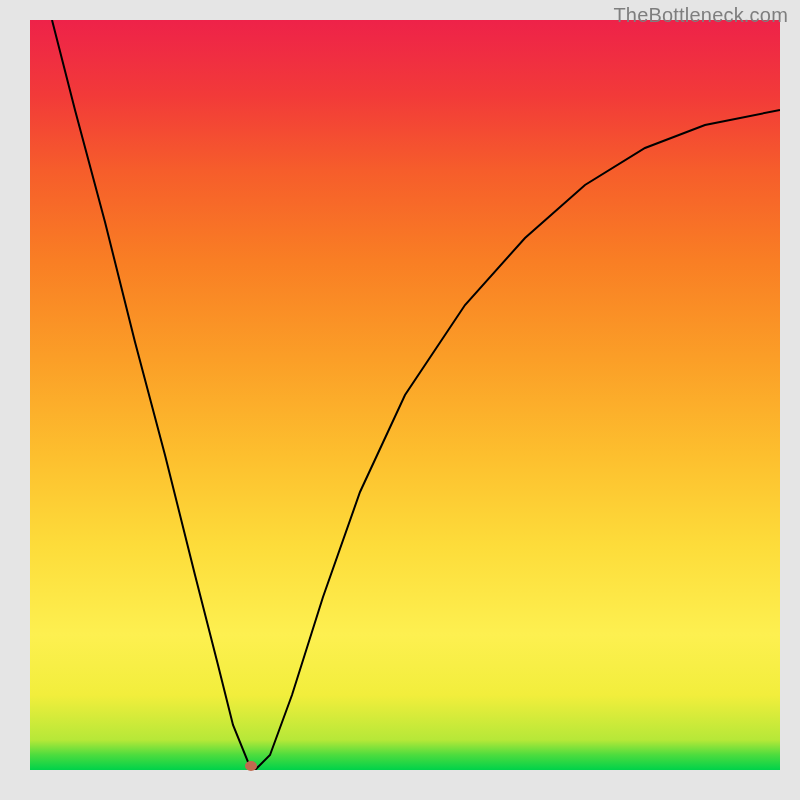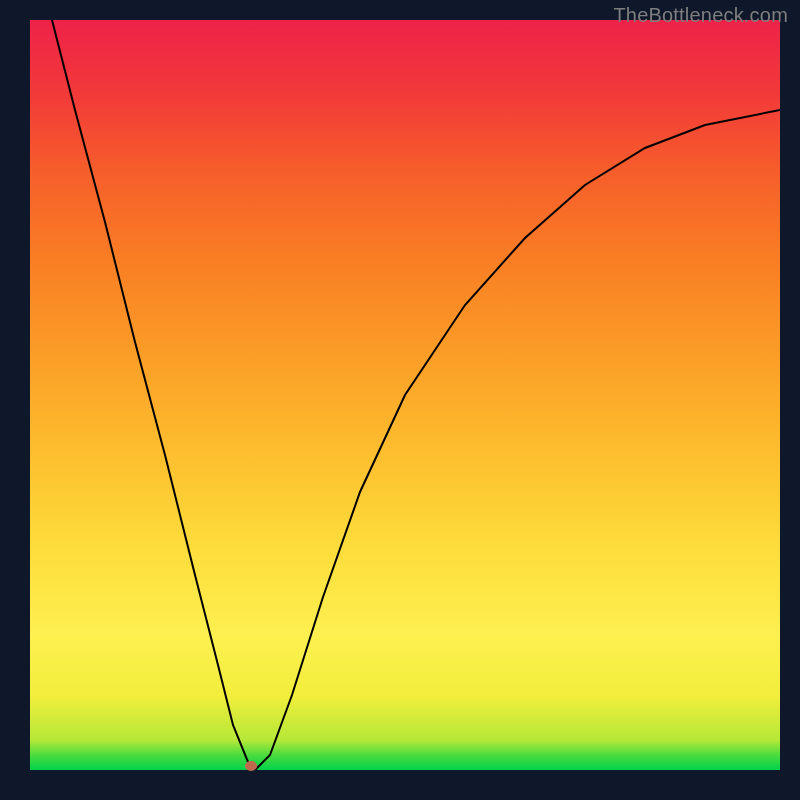--- a/index.html
+++ b/index.html
@@ -8,21 +8,21 @@
     width: 800px;
     height: 800px;
     background: #000;
     font-family: Arial, Helvetica, sans-serif;
     overflow: hidden;
   }
   .root {
     position: relative;
     width: 800px;
     height: 800px;
-    background: #0f172a;
+    background: #e5e5e5;
   }
   .plot-area {
     position: absolute;
     left: 30px;
     top: 20px;
     width: 750px;
     height: 750px;
     
     background: linear-gradient(to top,
       #00d24a 0%,

